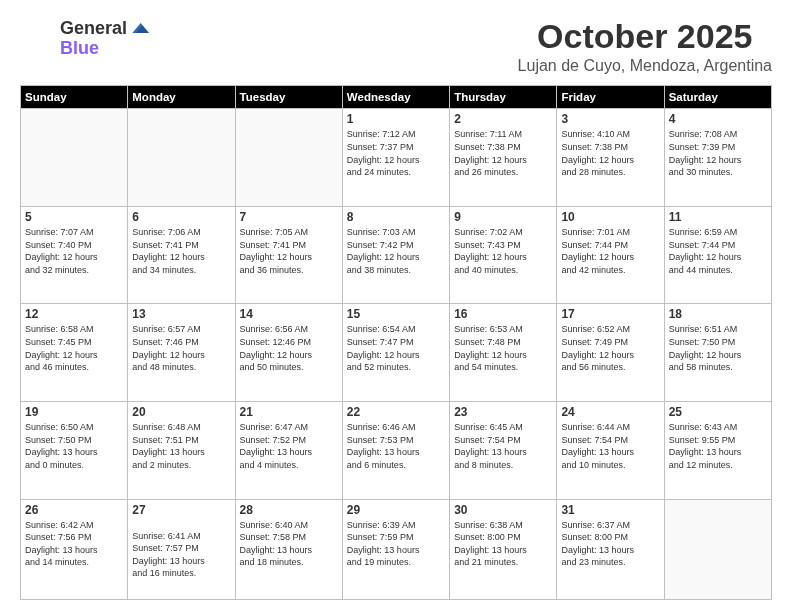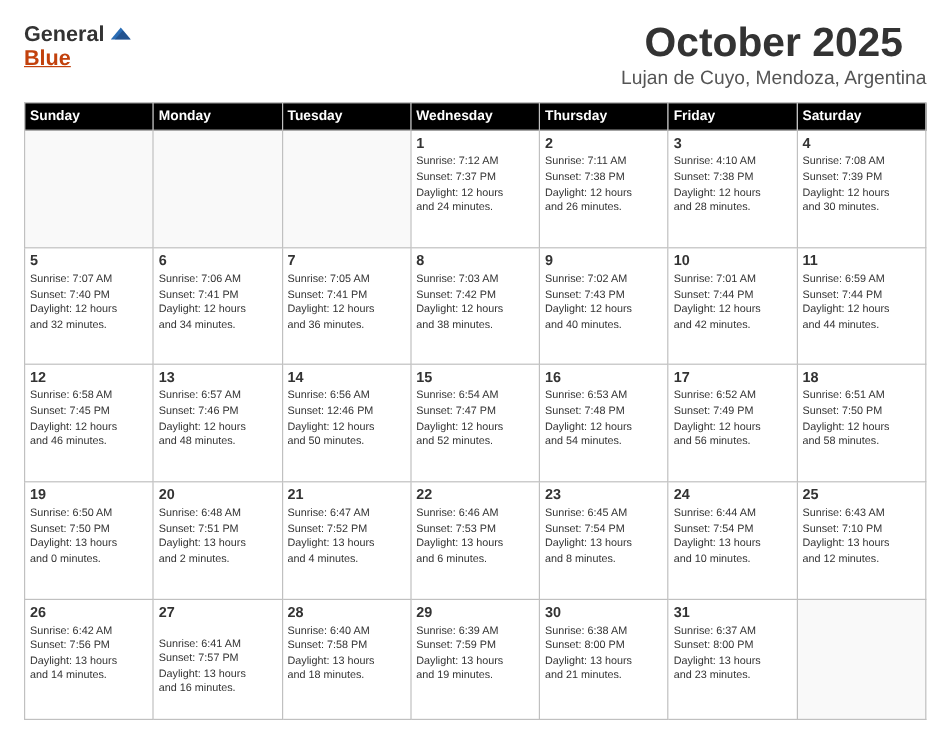--- a/index.html
+++ b/index.html
@@ -20,20 +20,21 @@
     .header {
       display: flex;
       justify-content: space-between;
       align-items: flex-start;
       margin-bottom: 10px;
     }
     .logo {
       display: flex;
       flex-direction: column;
       align-items: flex-start;
+      margin-left: 40px;
     }
     .logo-text {
       display: flex;
       align-items: center;
       font-size: 18px;
       font-weight: bold;
       color: #333;
       line-height: 1;
     }
     .logo-general { color: #333; font-weight: bold; }
@@ -101,21 +102,21 @@
   <div class="header">
     <div class="logo">
       <div class="logo-text">
         <span class="logo-general">General</span>
         <svg class="logo-icon" viewBox="0 0 24 24">
           <polygon points="4,18 14,6 24,18" fill="#2a6db5"></polygon>
           <polygon points="8,18 16,9 24,18" fill="#1a3a6b" opacity="0.5"></polygon>
         </svg>
       </div>
       <div style="display:flex; align-items:center;">
-        <span class="logo-blue" style="color:#c2410c; font-weight:bold; font-size:18px;text-decoration:underline;">Blue</span>
+        <span class="logo-blue" style="color:#8b5cf6; font-weight:bold; font-size:18px;">Blue</span>
       </div>
     </div>
     <div class="title-block">
       <div class="month-title">October 2025</div>
       <div class="subtitle">Lujan de Cuyo, Mendoza, Argentina</div>
     </div>
   </div>
 
   <table class="calendar">
     <thead>
@@ -304,21 +305,21 @@
           <td>
             <div class="day-number">24</div>
             <div class="day-info" style="white-space: pre-line;">Sunrise: 6:44 AM
 Sunset: 7:54 PM
 Daylight: 13 hours
 and 10 minutes.</div>
           </td>
           <td>
             <div class="day-number">25</div>
             <div class="day-info" style="white-space: pre-line;">Sunrise: 6:43 AM
-Sunset: 7:10 PM
+Sunset: 9:55 PM
 Daylight: 13 hours
 and 12 minutes.</div>
           </td>
         </tr>
         <tr>
           <td>
             <div class="day-number">26</div>
             <div class="day-info" style="white-space: pre-line;">Sunrise: 6:42 AM
 Sunset: 7:56 PM
 Daylight: 13 hours

